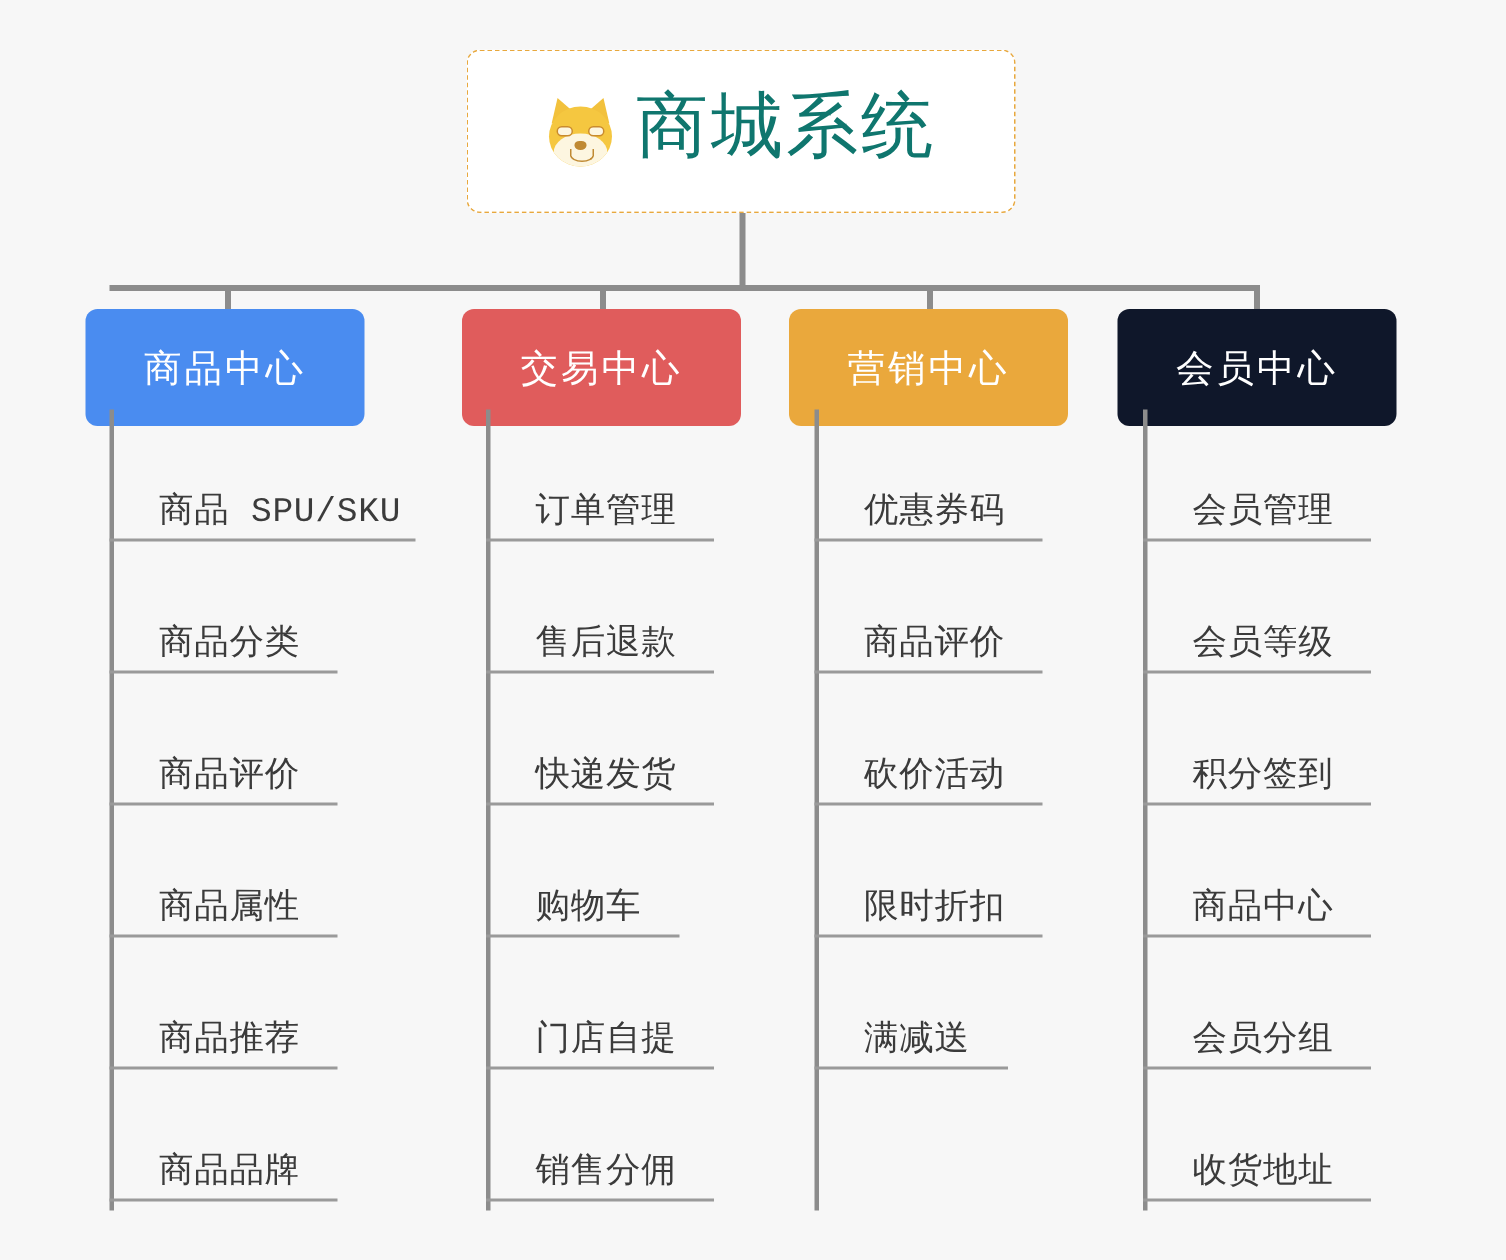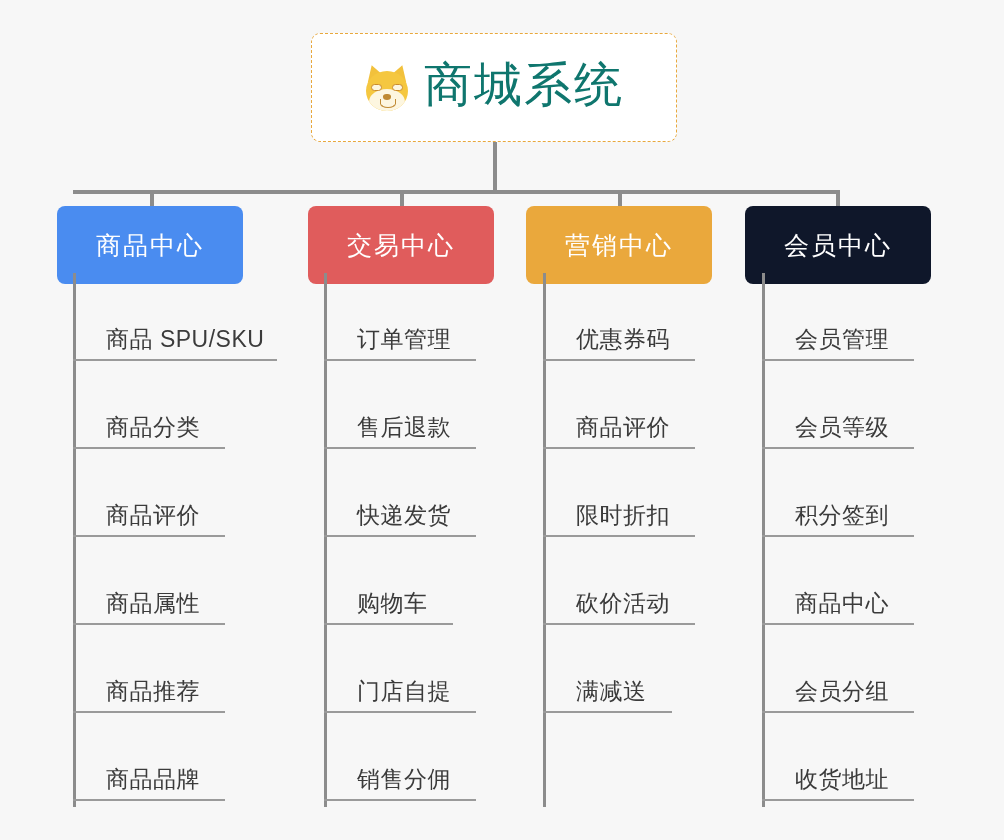--- a/index.html
+++ b/index.html
@@ -140,20 +140,21 @@
     top: 0;
     width: 3px;
     background: #8c8c8c;
   }
   .leaf {
     position: relative;
     height: 88px;
     box-sizing: border-box;
     display: flex;
     align-items: flex-end;
+    font-family: Liberation Mono, monospace;
   }
   .leaf-label {
     display: inline-block;
     margin-left: 33px;
     padding-bottom: 6px;
     font-size: 23px;
     color: #3b3b3b;
     white-space: nowrap;
     letter-spacing: 0.5px;
   }
@@ -265,25 +266,25 @@
     <div class="spine" style="height:534px;"></div>
     <div class="leaf">
       <span class="leaf-label">优惠券码</span>
       <span class="leaf-rule" style="width:152px;"></span>
     </div>
     <div class="leaf">
       <span class="leaf-label">商品评价</span>
       <span class="leaf-rule" style="width:152px;"></span>
     </div>
     <div class="leaf">
+      <span class="leaf-label">砍价活动</span>
+      <span class="leaf-rule" style="width:152px;"></span>
+    </div>
+    <div class="leaf">
       <span class="leaf-label">限时折扣</span>
-      <span class="leaf-rule" style="width:152px;"></span>
-    </div>
-    <div class="leaf">
-      <span class="leaf-label">砍价活动</span>
       <span class="leaf-rule" style="width:152px;"></span>
     </div>
     <div class="leaf">
       <span class="leaf-label">满减送</span>
       <span class="leaf-rule" style="width:129px;"></span>
     </div>
   </div>
 
   <div class="branch-col" style="left:762px;">
     <div class="spine" style="height:534px;"></div>

